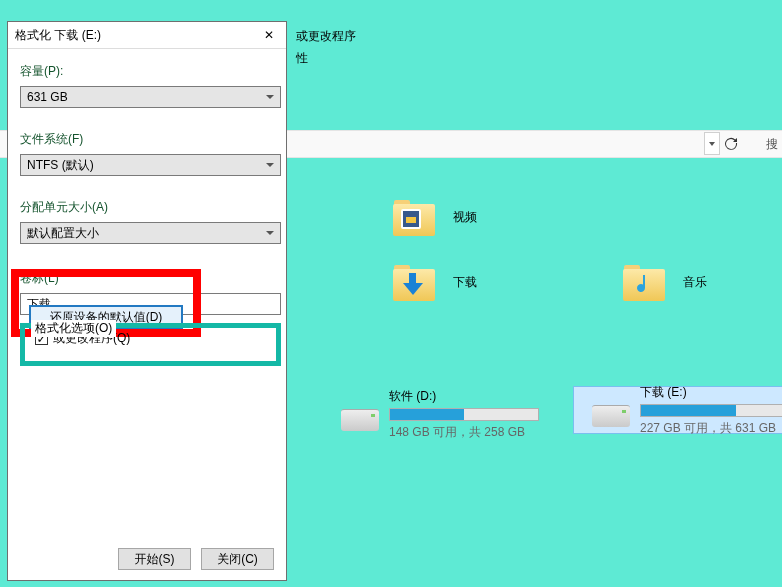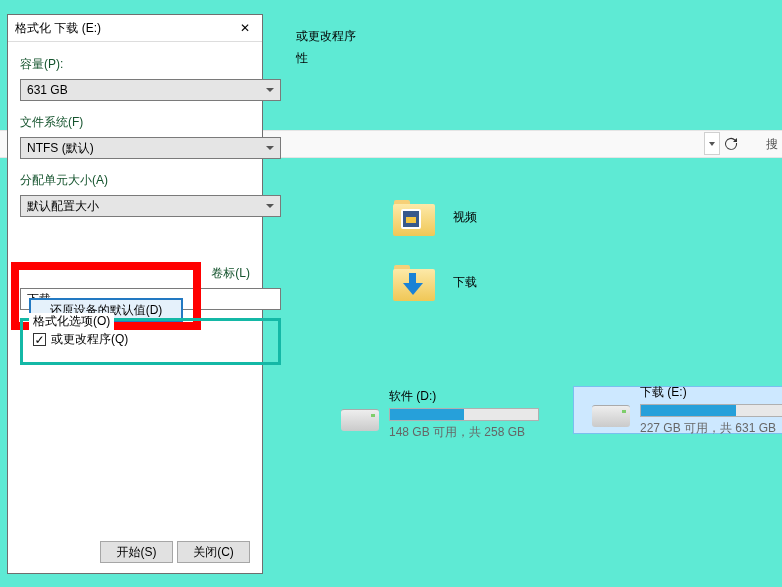--- a/index.html
+++ b/index.html
@@ -37,41 +37,41 @@
 .drive.sel { border: 1px solid #7abef0; background: #cde8ff; }
 .drive-icon { width: 38px; height: 22px; background: linear-gradient(#eee, #cacaca); border-radius: 3px; border-top: 1px solid #aaa; position: relative; margin-right: 10px; margin-top: 12px; }
 .drive-icon:after { content: ""; position: absolute; right: 4px; top: 4px; width: 4px; height: 3px; background: #7fce6b; }
 .drive-info { flex: 1; }
 .drive-name { color: #000; margin-bottom: 3px; }
 .drive-bar { width: 150px; height: 13px; border: 1px solid #b0b0b0; background: #e8e8e8; position: relative; margin-bottom: 3px; }
 .drive-fill { position: absolute; left: 0; top: 0; bottom: 0; background: #26a0da; }
 .drive-free { color: #666; }
 
 
-.dlg { position: absolute; left: 7px; top: 14px; width: 256px; height: 560px; background: #fff; border: 1px solid #6f6f6f; }
+.dlg { position: absolute; left: 7px; top: 21px; width: 280px; height: 560px; background: #fff; border: 1px solid #6f6f6f; }
 .dlg-title { height: 27px; display: flex; align-items: center; padding-left: 7px; border-bottom: 1px solid #ddd; }
 .dlg-title-text { flex: 1; color: #000; }
 .dlg-close { width: 34px; height: 27px; display: flex; align-items: center; justify-content: center; font-size: 15px; cursor: pointer; }
 .dlg-body { padding: 10px 12px; position: relative; height: 480px; }
 .fld-label { color: #14532d; margin-bottom: 6px; margin-top: 10px; }
 .fld-label:first-child { margin-top: 4px; }
-.combo { width: 261px; height: 22px; border: 1px solid #7a7a7a; background: #e5e5e5; display: flex; align-items: center; padding-left: 6px; position: relative; margin-bottom: 13px; }
+.combo { width: 261px; height: 22px; border: 1px solid #7a7a7a; background: #e5e5e5; display: flex; align-items: center; padding-left: 6px; position: relative; margin-bottom: 23px; }
 .combo .arrow { position: absolute; right: 6px; width: 0; height: 0; border-left: 4px solid transparent; border-right: 4px solid transparent; border-top: 4px solid #555; }
 .txtinput { width: 261px; height: 22px; border: 1px solid #7a7a7a; background: #fff; padding-left: 6px; display: flex; align-items: center; margin-bottom: 8px; }
 
 .highlight-box { position: absolute; left: 3px; top: 220px; width: 190px; height: 68px; border: 8px solid #ff0000; display: flex; align-items: flex-end; justify-content: center; }
 .restore-btn { width: 154px; height: 24px; border: 2px solid #2279c2; background: #e5f1fb; display: flex; align-items: center; justify-content: center; }
 
-.vol-lab-top { margin-top: 48px; text-align: right; }
-.fieldset { border: 3px solid #14b8a6; width: 261px; padding: 10px 10px 14px 10px; margin-top: 6px; position: relative; }
+.vol-lab-top { margin-top: 26px; }
+.fieldset { border: 5px solid #14b8a6; width: 261px; padding: 2px 10px 14px 10px; margin-top: 6px; position: relative; }
 .fieldset .legend { position: absolute; top: -8px; left: 6px; background: #fff; padding: 0 4px; }
 .checkbox-row { display: flex; align-items: center; }
 .chk { width: 13px; height: 13px; border: 1px solid #333; margin-right: 5px; display: flex; align-items: center; justify-content: center; font-size: 10px; line-height: 10px; }
 
-.dlg-foot { position: absolute; bottom: 10px; right: 12px; display: flex; gap: 4px; }
+.dlg-foot { position: absolute; bottom: 10px; right: 12px; display: flex; gap: 10px; }
 .dlg-btn { width: 73px; height: 22px; border: 1px solid #a6a6a6; background: #e1e1e1; display: flex; align-items: center; justify-content: center; }
 
 .left-strip { position: absolute; left: 0; top: 0; width: 7px; height: 587px; background: #f0f0f0; border-right: 1px solid #ddd; }
 </style>
 </head>
 <body>
 
 <div class="left-strip"></div>
 
 <div class="explorer-bg">
@@ -104,20 +104,30 @@
         <div class="folder-icon">
             <div class="tab"></div>
             <div class="body"></div>
             <div class="overlay-arrow">
               <div class="stem"></div>
               <div class="tri"></div>
             </div>
           </div>
         <div class="folder-label">下载</div>
       </div>
+      <div class="folder-item">
+        <div class="folder-icon">
+            <div class="tab"></div>
+            <div class="body"></div>
+            <div class="overlay-note"><svg viewBox="0 0 22 25">
+                <path d="M12 3v13a4 4 0 1 1-2-3.5V3h2z" fill="#2da3dd"></path>
+              </svg></div>
+          </div>
+        <div class="folder-label">音乐</div>
+      </div>
     </div>
   </div>
 
   <div class="drives-area">
     <div class="drive" style="left:18px; top:0">
       <div class="drive-icon"></div>
       <div class="drive-info">
         <div class="drive-name">软件 (D:)</div>
         <div class="drive-bar">
             <div class="drive-fill" style="width:50%"></div>

